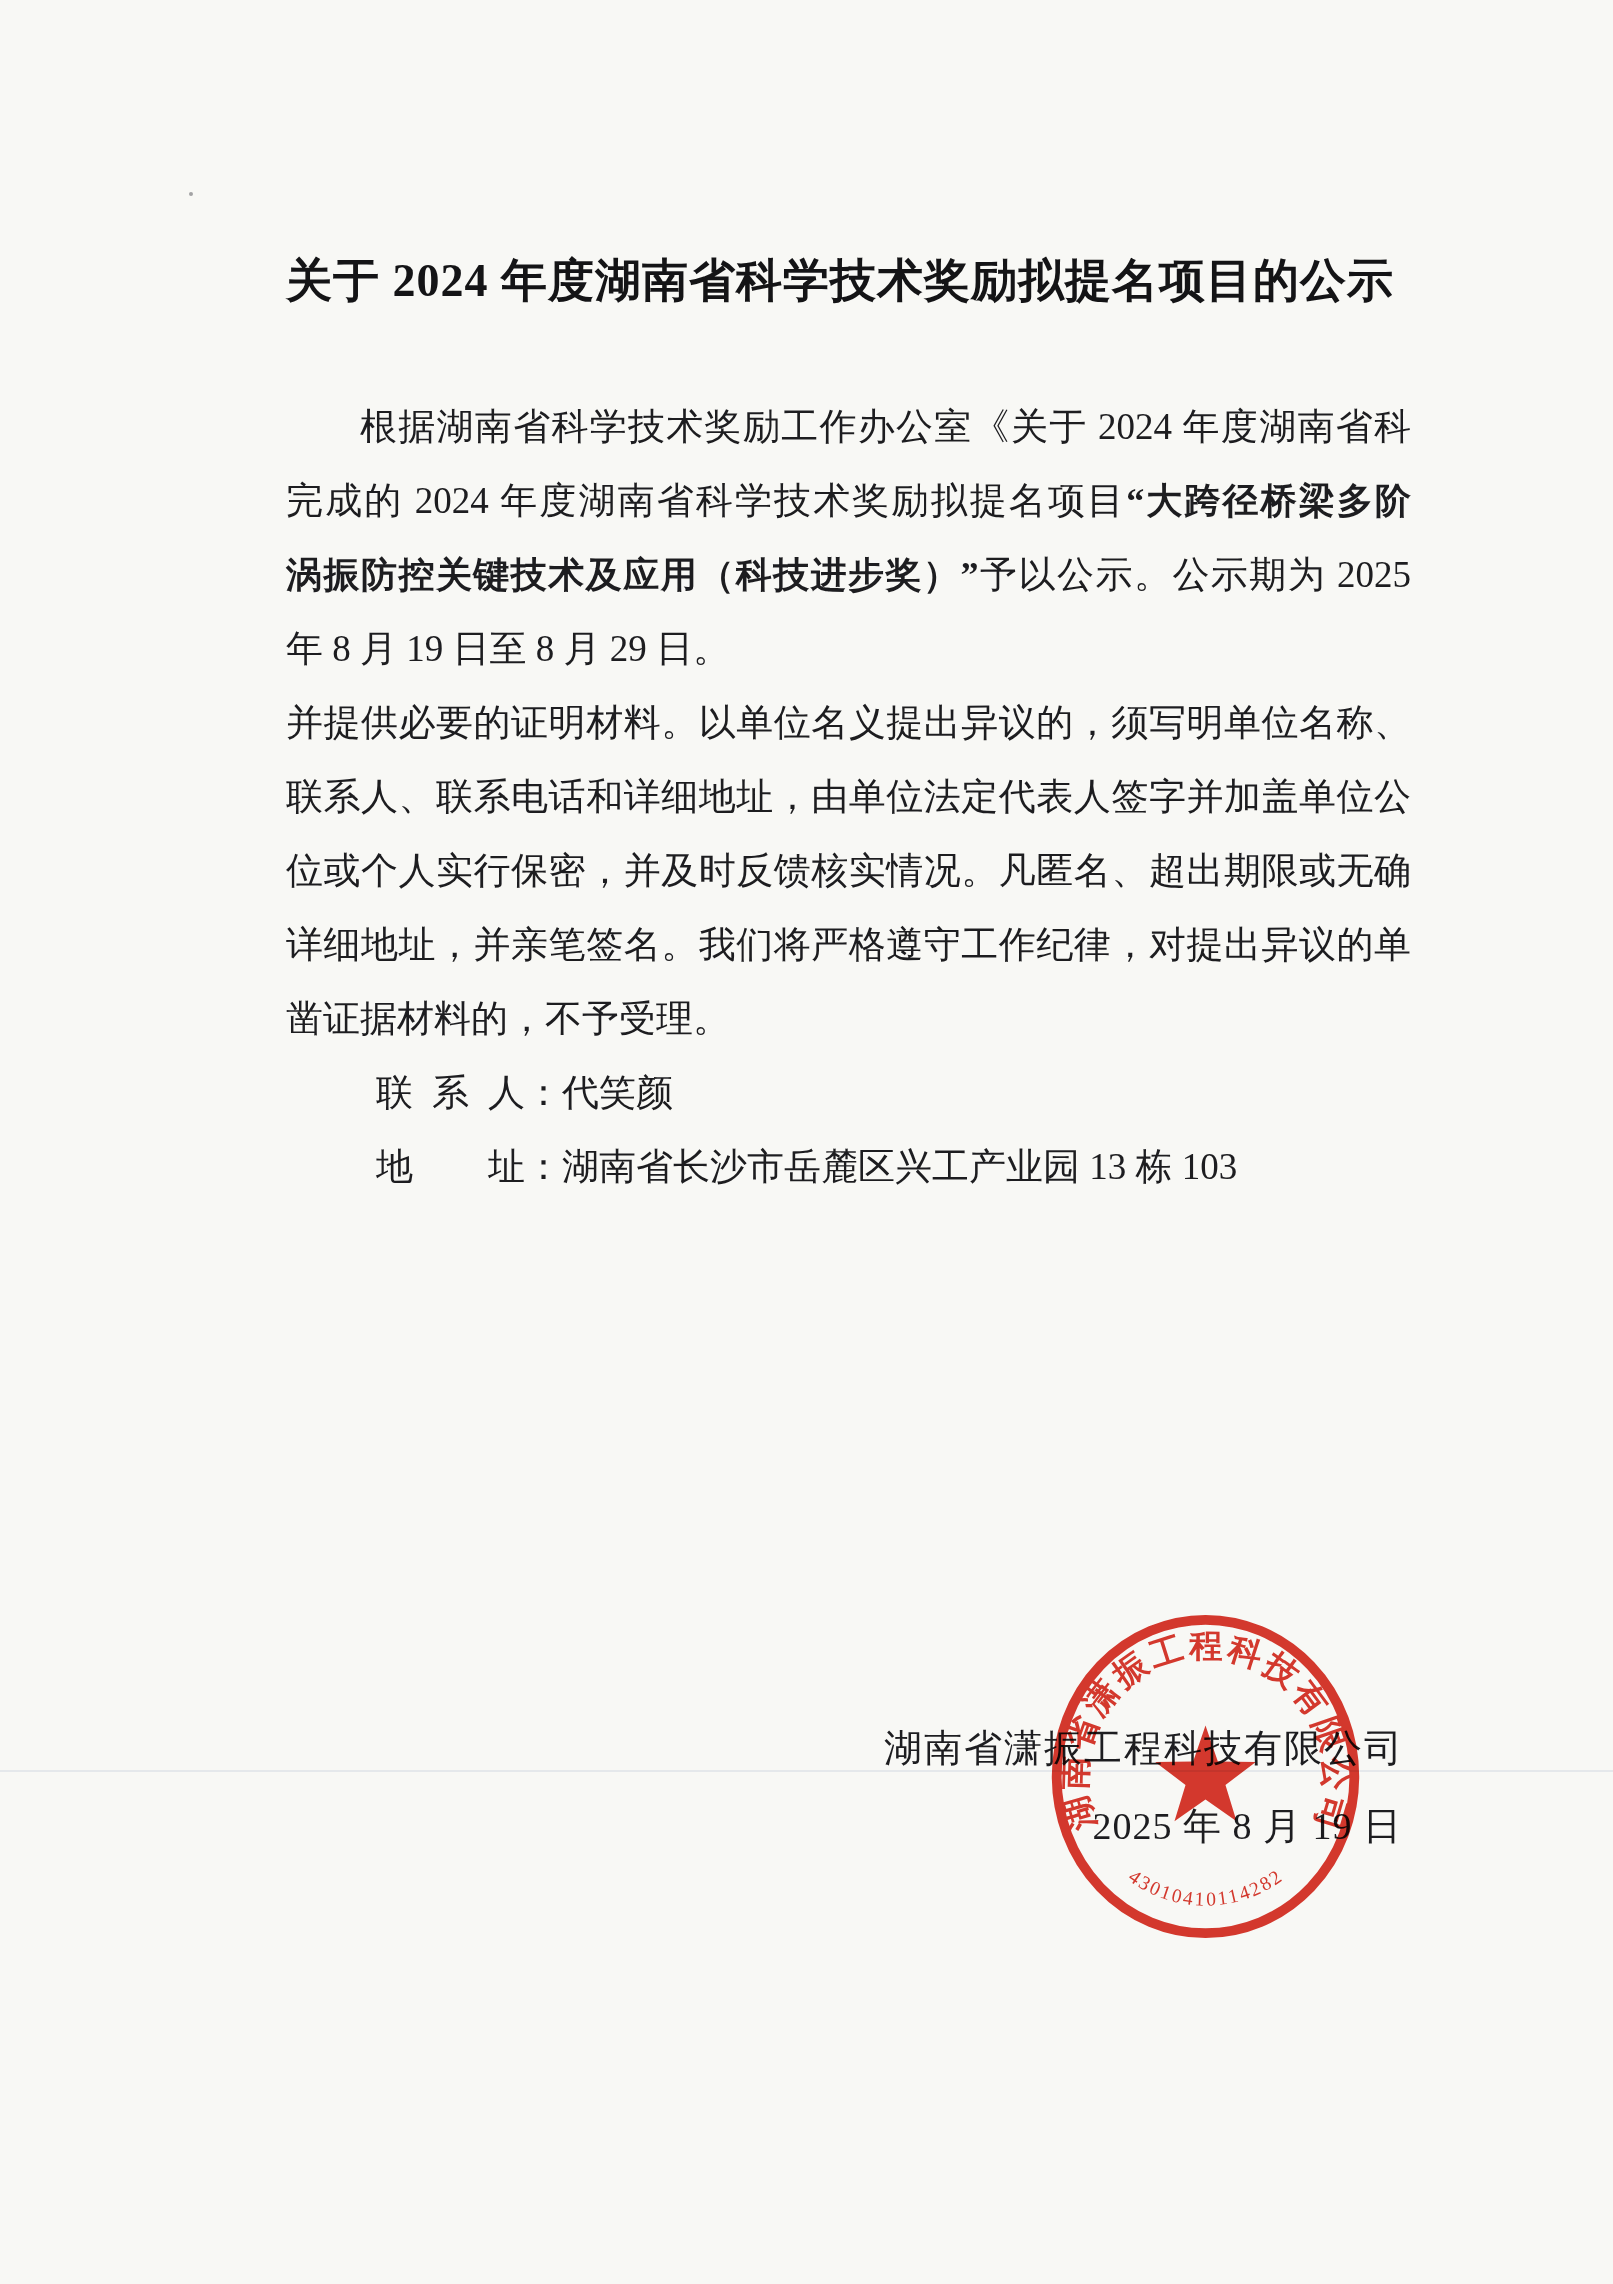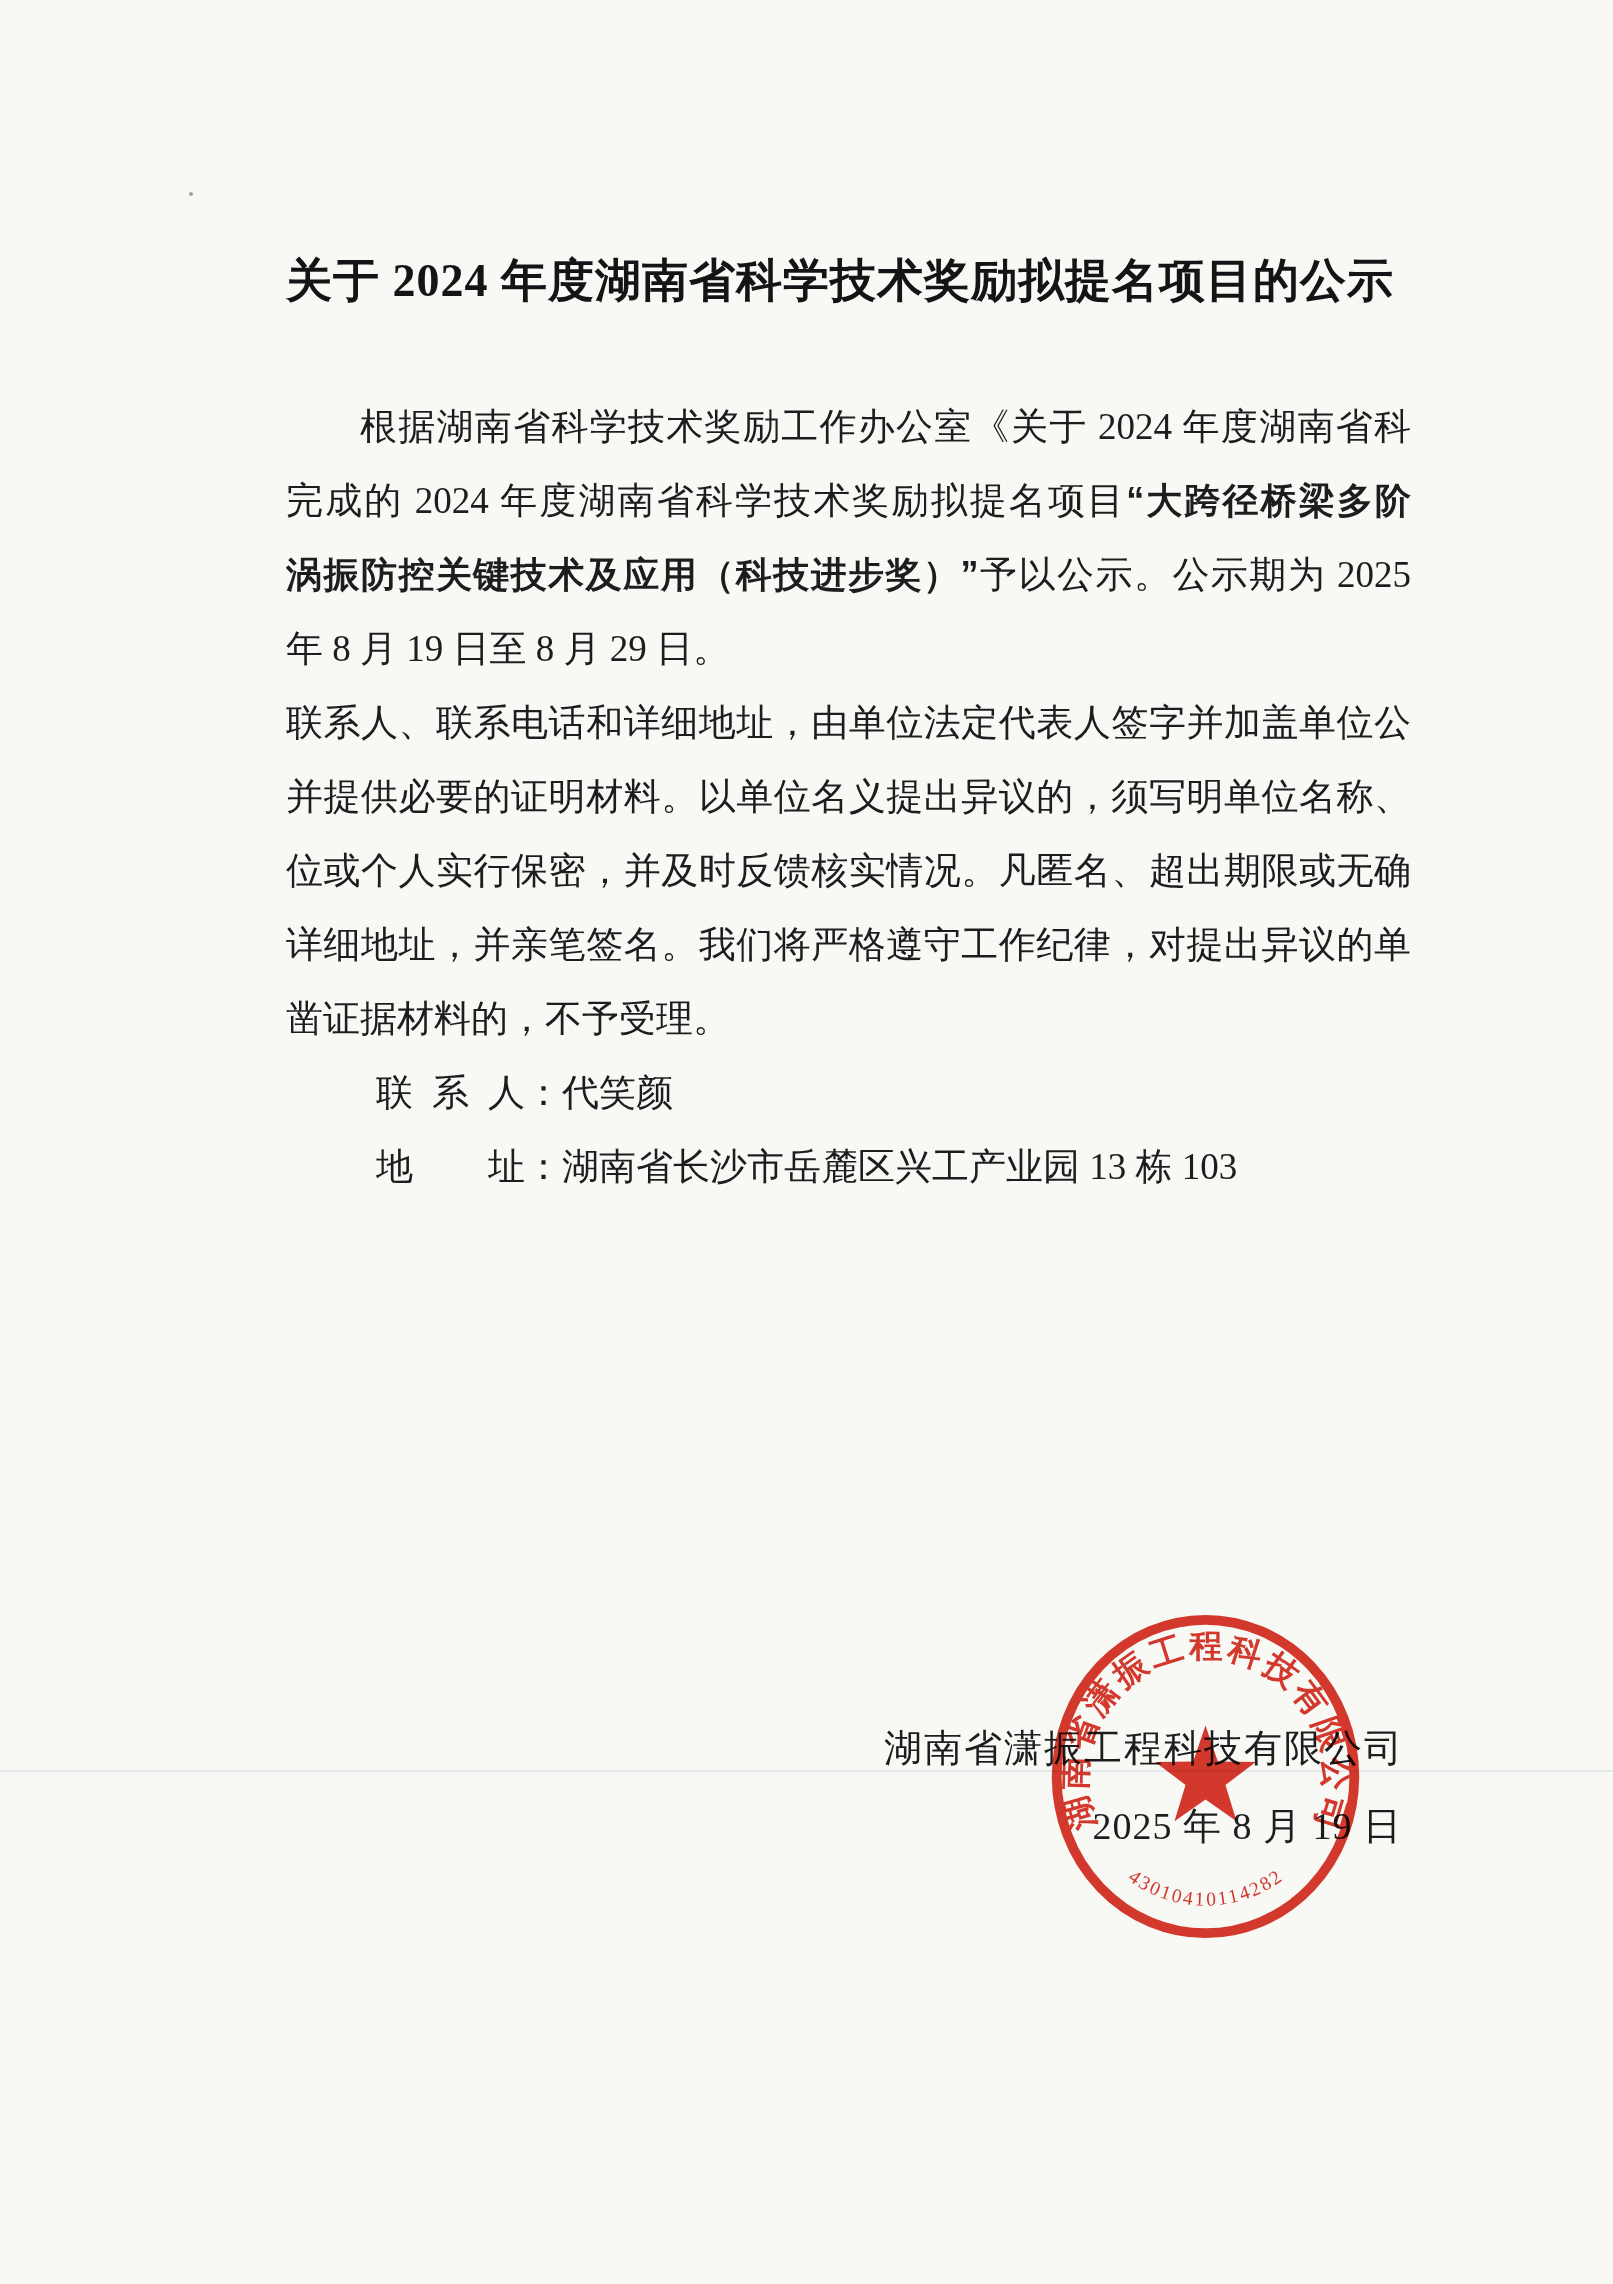--- a/index.html
+++ b/index.html
@@ -19,21 +19,21 @@
   .body-block{
     position:absolute;top:390px;left:286px;width:1125px;
   }
   .line{
     height:74px;line-height:74px;font-size:37px;
     text-align:justify;text-align-last:justify;
     white-space:normal;color:#1d1d20;
   }
   .line.indent{padding-left:74px;}
   .line.endp{text-align-last:left;}
-  .bold{font-weight:700;font-family:Liberation Sans, sans-serif;font-size:36px;margin-top:28px;}
+  .bold{font-weight:700;font-family:Liberation Serif, serif;font-size:36px;margin-top:28px;}
   .contact{ text-align:justify;text-align-last:left;padding-left:90px;white-space:pre;}
   .contact-label{
     display:inline-block;width:149px;
     text-align:justify;text-align-last:justify;white-space:pre;
     vertical-align:top;
   }
   .signature-company{
     position:absolute;top:1725px;right:209px;height:47px;line-height:47px;
     font-size:38px;letter-spacing:2px;color:#1d1d20;
   }
@@ -63,22 +63,22 @@
   <div class="scan-speck"></div>
 
   <div class="doc-title">关于 2024 年度湖南省科学技术奖励拟提名项目的公示</div>
 
   <div class="body-block">
     <div class="line indent"><span>根据湖南省科学技术奖励工作办公室《关于 2024 年度湖南省科</span></div>
     <div class="line"><span>完成的 2024 年度湖南省科学技术奖励拟提名项目</span><span class="bold">“大跨径桥梁多阶</span></div>
     <div class="line"><span class="bold">涡振防控关键技术及应用（科技进步奖）”</span><span>予以公示。公示期为 2025</span></div>
     <div class="line endp"><span>年 8 月 19 日至 8 月 29 日。</span></div>
 
+    <div class="line"><span>并提供必要的证明材料。以单位名义提出异议的，须写明单位名称、</span></div>
     <div class="line"><span>联系人、联系电话和详细地址，由单位法定代表人签字并加盖单位公</span></div>
-    <div class="line"><span>并提供必要的证明材料。以单位名义提出异议的，须写明单位名称、</span></div>
     <div class="line"><span>位或个人实行保密，并及时反馈核实情况。凡匿名、超出期限或无确</span></div>
     <div class="line"><span>详细地址，并亲笔签名。我们将严格遵守工作纪律，对提出异议的单</span></div>
     <div class="line endp"><span>凿证据材料的，不予受理。</span></div>
 
     <div class="line contact"><span class="contact-label">联 系 人</span><span>：代笑颜</span></div>
     <div class="line contact"><span class="contact-label">地 址</span><span>：湖南省长沙市岳麓区兴工产业园 13 栋 103</span></div>
   </div>
 
   <div class="signature-company">湖南省潇振工程科技有限公司</div>
   <div class="signature-date">2025 年 8 月 19 日</div>

